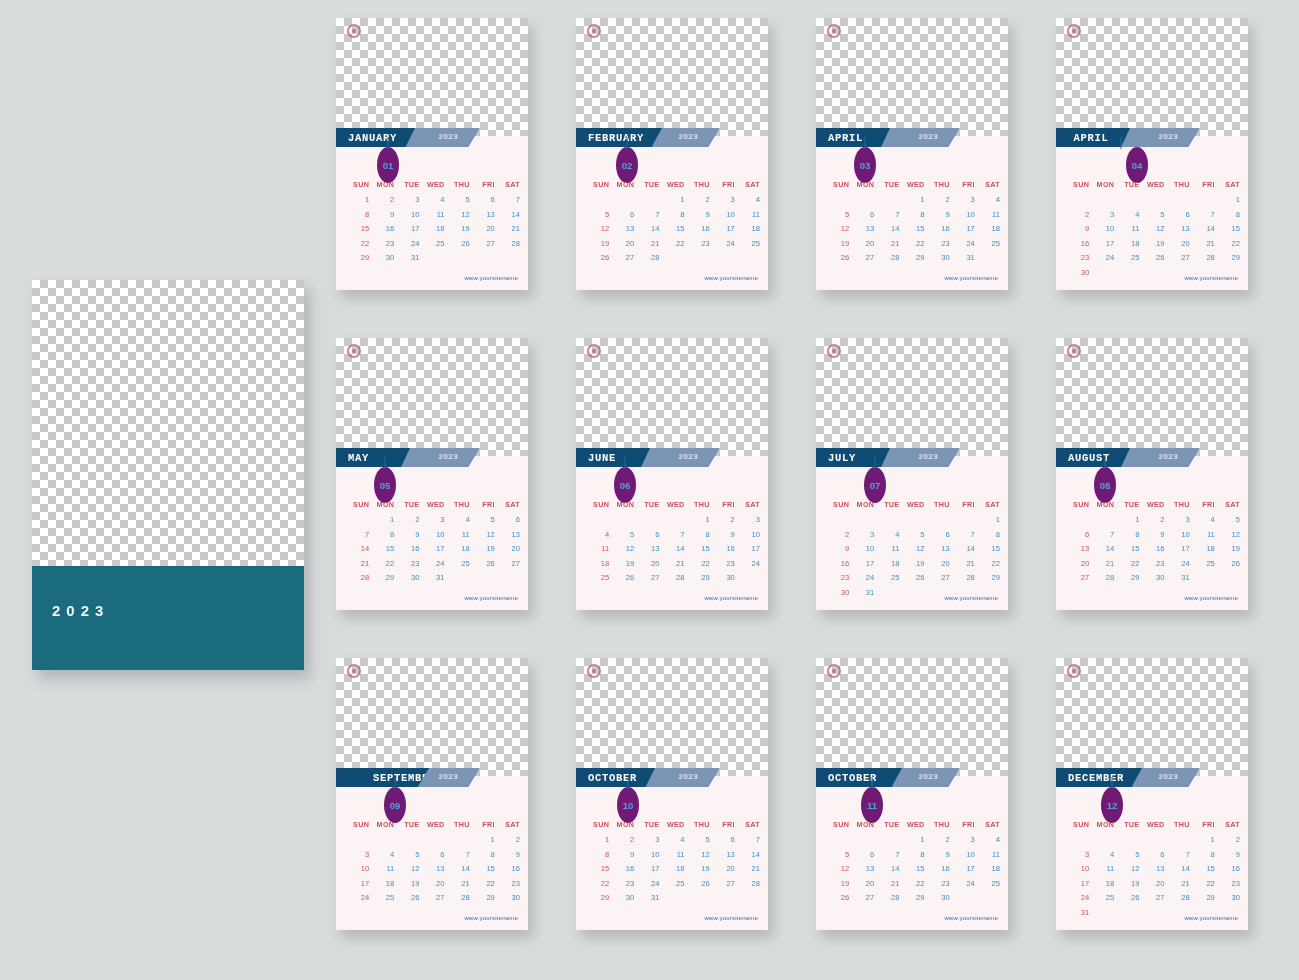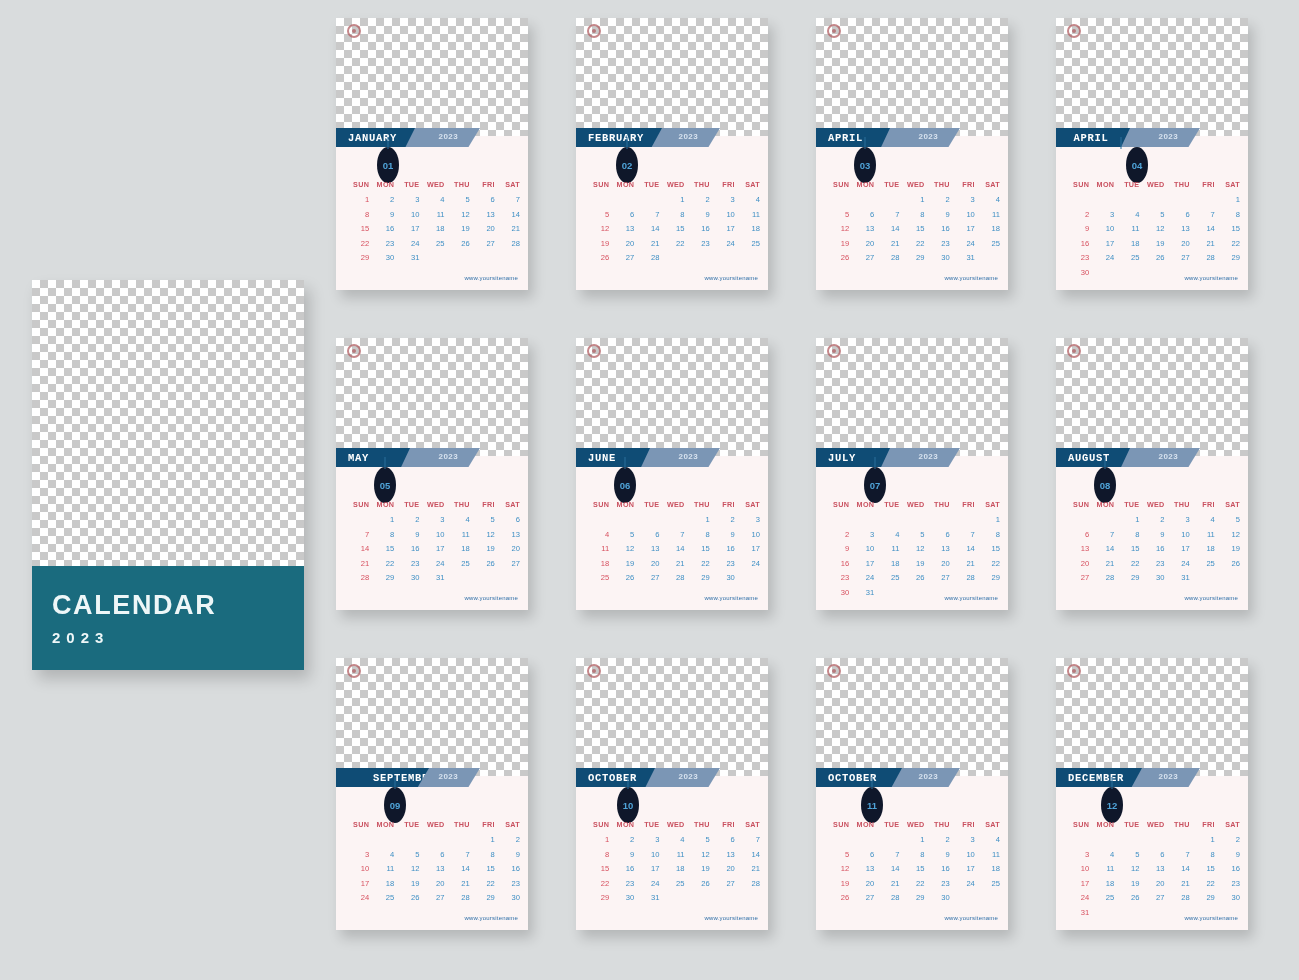--- a/index.html
+++ b/index.html
@@ -89,21 +89,21 @@
   }
 
   
   .m-badge-wrap { position: absolute; top: 129px; }
   .m-badge-line {
     position: absolute; left: 50%; top: -10px; width: 1px; height: 12px;
     background: #2b6f9b; transform: translateX(-50%);
   }
   .m-badge {
     width: 22px; height: 36px; border-radius: 50%;
-    background: #0f172a;
+    background: #701a75;
     display: flex; align-items: center; justify-content: center;
     color: #4fa3d8; font-size: 9.5px; font-weight: bold;
   }
 
   
   .m-grid {
     position: absolute; left: 8px; right: 8px; top: 162px;
     display: grid; grid-template-columns: repeat(7, 1fr);
     row-gap: 7px;
     text-align: right;
@@ -124,21 +124,20 @@
   }
 </style>
 </head>
 <body>
 
 <div id="stage">
 
   <div id="cover">
     <div class="photo checker"></div>
     <div class="band">
-      <div class="t1">CALENDAR</div>
       <div class="t2">2023</div>
     </div>
   </div>
 
   <div id="months-host">
       <div class="month-card" style="left: 336px; top: 18px;">
         <div class="m-photo checker"></div>
         <div class="m-logo"></div>
         <div class="m-banner">
           <div class="yearstrip">

